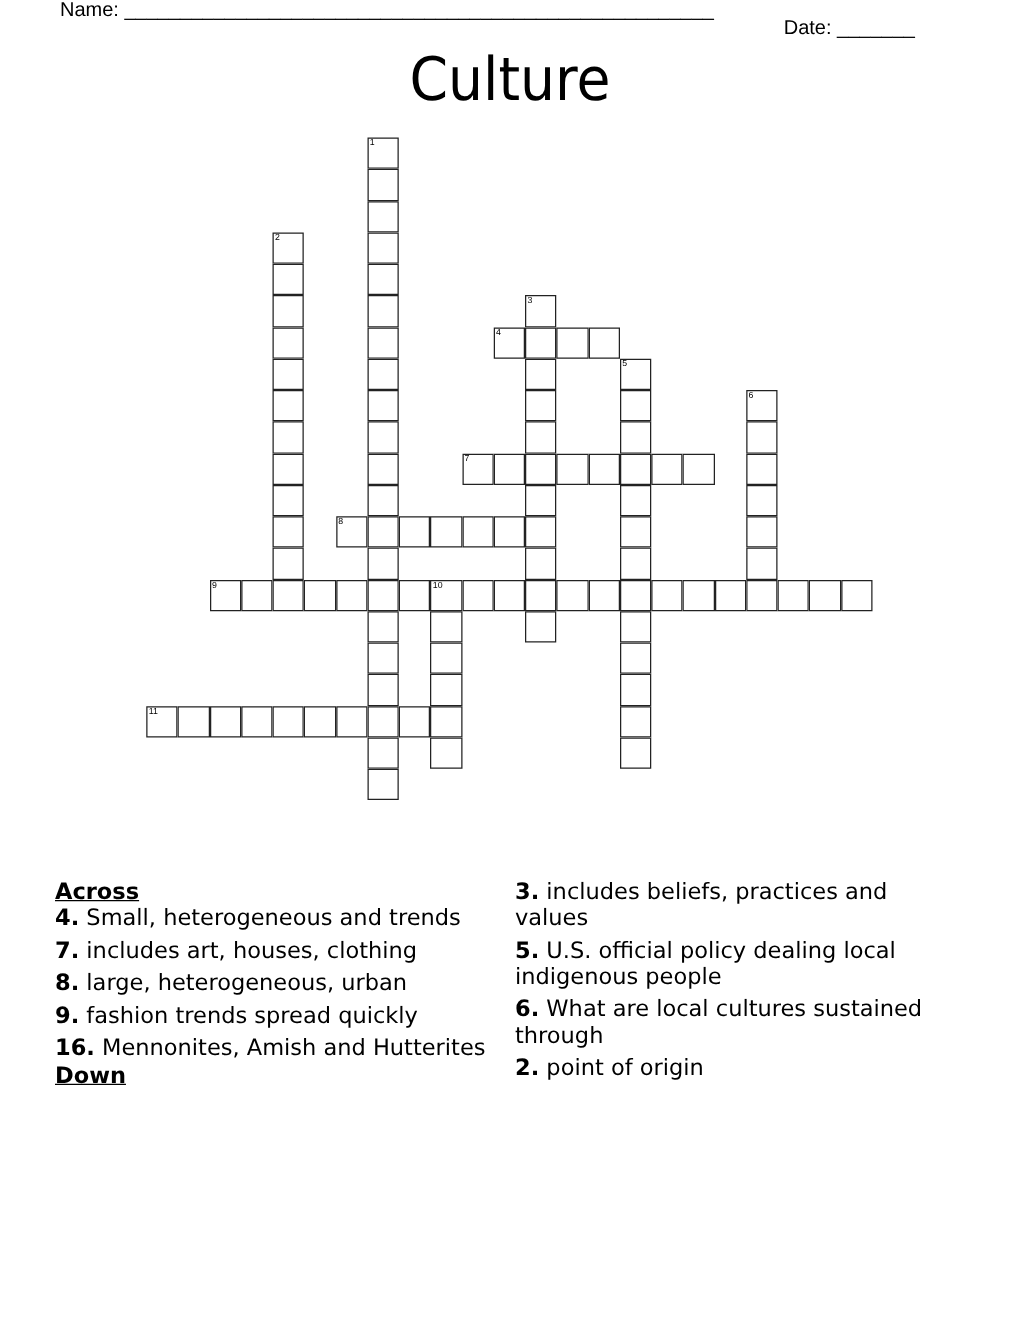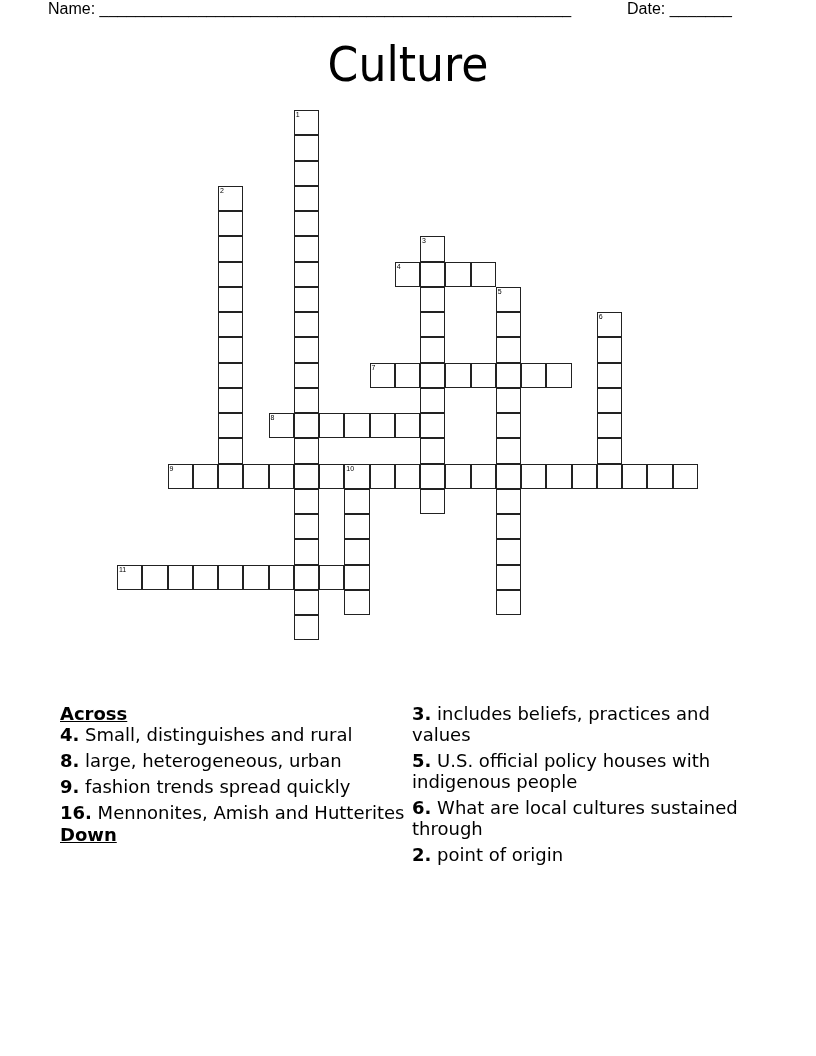--- a/index.html
+++ b/index.html
@@ -1,24 +1,24 @@
 <!DOCTYPE html>
 <html><head>
 <meta charset="utf-8">
 <style>
   html, body { margin: 0; padding: 0; background: #ffffff; }
   body { width: 816px; height: 1056px; position: relative; overflow: hidden; color: #000; }
   .header-line { position: absolute; top: 0; left: 48px; font-family: "Liberation Sans", sans-serif; font-size: 16px; line-height: 18px; white-space: pre; }
-  .date-line { position: absolute; top: 0; left: 627px; font-family: "Liberation Sans", sans-serif; font-size: 16px; line-height: 18px; white-space: pre; }
+  .date-line { position: absolute; top: 14px; left: 627px; font-family: "Liberation Sans", sans-serif; font-size: 16px; line-height: 18px; white-space: pre; }
   .title { position: absolute; top: 32px; left: 0; width: 816px; text-align: center; font-family: "DejaVu Sans", sans-serif; font-size: 48px; line-height: 64px; transform: scaleX(0.92); }
   .grid { position: absolute; left: 0; top: 0; width: 816px; height: 700px; }
   .cell { position: absolute; width: 25.25px; height: 25.25px; box-sizing: border-box; border: 1.3px solid #222; background: #fff; }
   .cell .num { position: absolute; top: 0px; left: 1px; font-family: "Liberation Sans", sans-serif; font-size: 7px; line-height: 8px; color: #000; }
   .clues { position: absolute; top: 703px; font-family: "DejaVu Sans", sans-serif; font-size: 18px; line-height: 21px; }
-  .clues-left { left: 60px; width: 350px; }
+  .clues-left { left: 44px; width: 350px; }
   .clues-right { left: 412px; width: 340px; }
   .section-head { font-weight: bold; text-decoration: underline; }
   .clue { margin-bottom: 5px; }
   .clue b { font-weight: bold; }
 </style>
 </head>
 <body>
 
 <div class="header-line">Name: _____________________________________________________</div>
 <div class="date-line">Date: _______</div>
@@ -152,25 +152,26 @@
     <div class="cell" style="left: 167.5px; top: 564.5px;"></div>
     <div class="cell" style="left: 192.75px; top: 564.5px;"></div>
     <div class="cell" style="left: 218px; top: 564.5px;"></div>
     <div class="cell" style="left: 243.25px; top: 564.5px;"></div>
     <div class="cell" style="left: 268.5px; top: 564.5px;"></div>
     <div class="cell" style="left: 319px; top: 564.5px;"></div>
   </div>
 
 <div class="clues clues-left">
   <div class="section-head">Across</div>
-  <div class="clue"><b>4.</b><span> Small, distinguishes and rural</span></div>
+  <div class="clue"><b>4.</b><span> Small, heterogeneous and trends</span></div>
+  <div class="clue"><b>7.</b><span> includes art, houses, clothing</span></div>
   <div class="clue"><b>8.</b><span> large, heterogeneous, urban</span></div>
   <div class="clue"><b>9.</b><span> fashion trends spread quickly</span></div>
   <div class="clue" style="margin-bottom:1px"><b>16.</b><span> Mennonites, Amish and Hutterites</span></div>
   <div class="section-head" style="margin-bottom:5px">Down</div>
 </div>
 
 <div class="clues clues-right">
   <div class="clue"><b>3.</b><span> includes beliefs, practices and values</span></div>
-  <div class="clue"><b>5.</b><span> U.S. official policy houses with indigenous people</span></div>
+  <div class="clue"><b>5.</b><span> U.S. official policy dealing local indigenous people</span></div>
   <div class="clue"><b>6.</b><span> What are local cultures sustained through</span></div>
   <div class="clue"><b>2.</b><span> point of origin</span></div>
 </div>
 
 </body></html>

